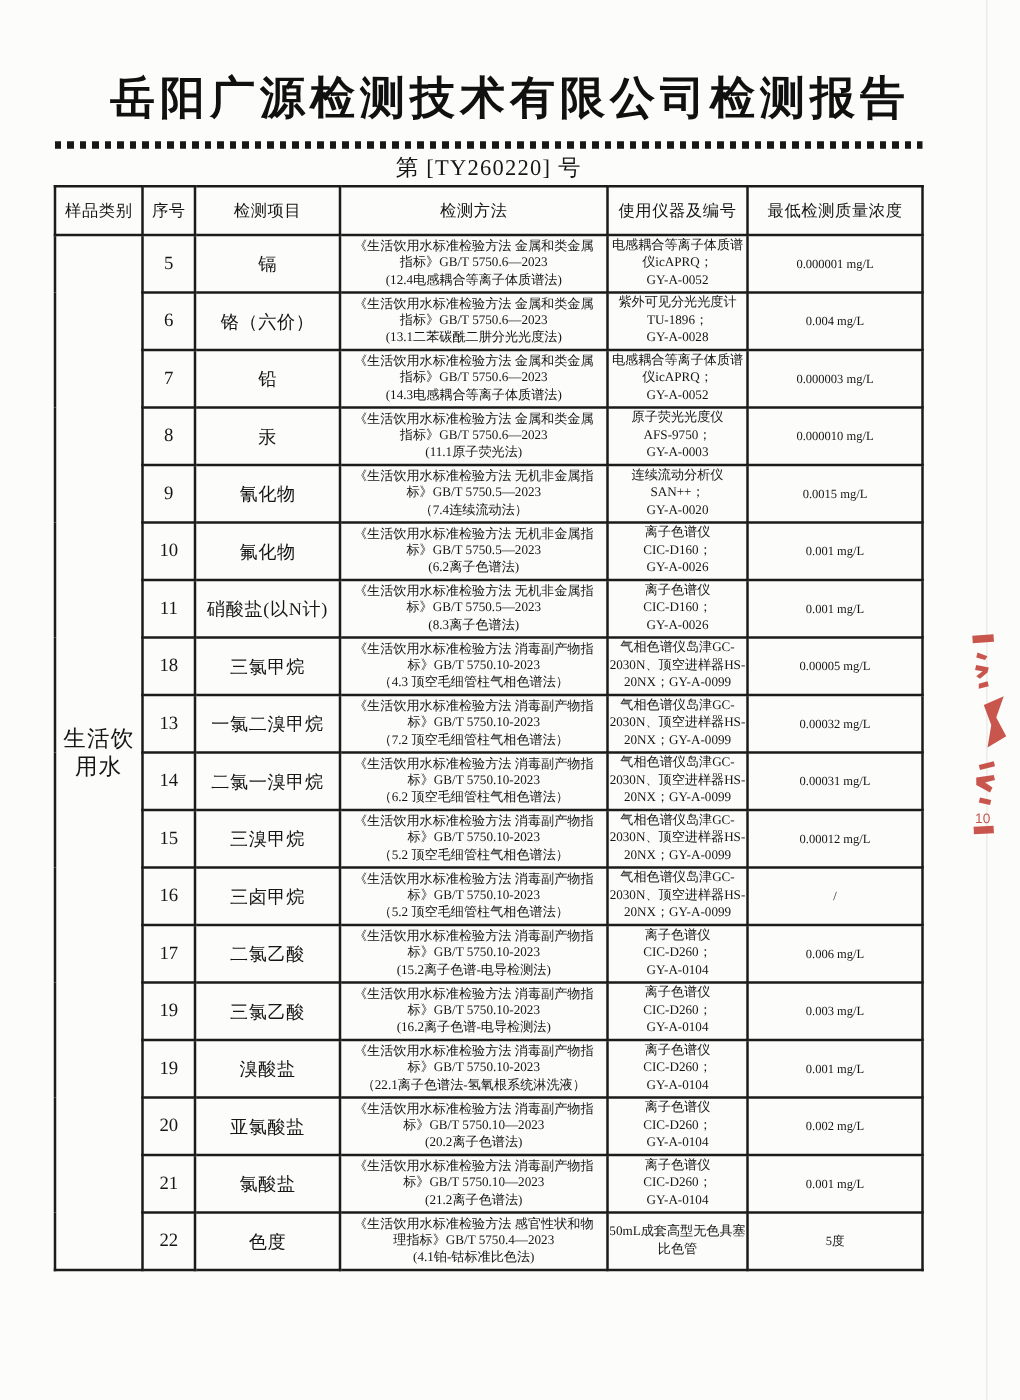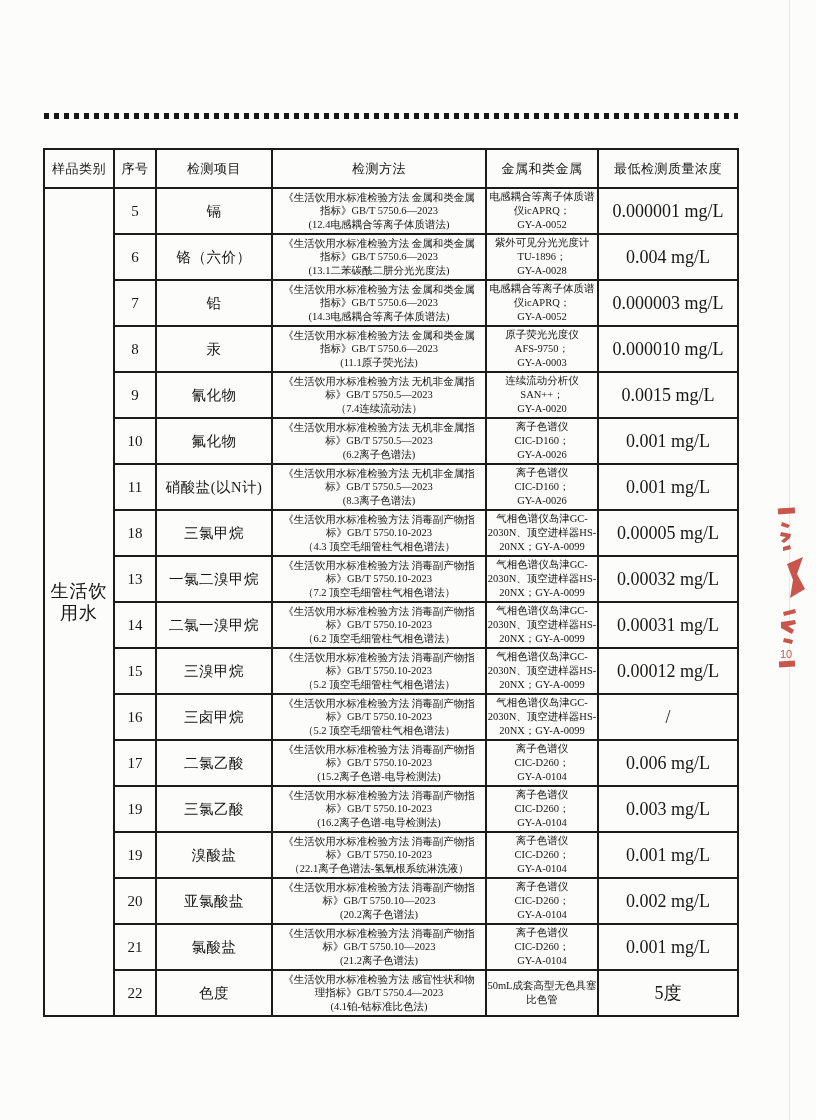--- a/index.html
+++ b/index.html
@@ -47,54 +47,56 @@
     height:37px;font-size:13px;font-weight:normal;
     letter-spacing:0.5px;
   }
   .report-table tbody td{height:44px;}
   .cat-cell{font-size:18px;letter-spacing:1px;line-height:22px;padding:0 3px;}
   .cell-no{font-size:15px;}
   .cell-item{font-size:14.5px;letter-spacing:0.5px;}
   .cell-method{font-size:10.5px;line-height:13.6px;padding:2px 2px;border-radius:12px;}
   .cell-instr{font-size:10.5px;line-height:14px;padding:2px 1px;}
   .cell-method .line,.cell-instr .line{white-space:nowrap;overflow:hidden;}
-  .cell-limit{font-size:18px;}
+  .cell-limit{font-size:10px;}
   .footer{
     position:absolute;top:1027px;left:44px;width:694px;
     text-align:center;font-size:13px;letter-spacing:1px;
   }
   .seal-fragment{position:absolute;left:766px;top:500px;opacity:0.85;}
 </style>
 </head>
 <body>
 
 <div class="page">
 
   <div class="page-edge-line"></div>
 
+  <div class="title">岳阳广源检测技术有限公司检测报告</div>
 
   <div class="dotted-line"></div>
 
+  <div class="report-no">第 [TY260220] 号</div>
 
   <table class="report-table">
     <colgroup>
       <col style="width:70px">
         <col style="width:42px">
         <col style="width:116px">
       <col style="width:214px">
         <col style="width:112px">
         <col style="width:140px">
     </colgroup>
     <thead>
       <tr>
         <th>样品类别</th>
         <th>序号</th>
         <th>检测项目</th>
         <th>检测方法</th>
-        <th>金属和类金属</th>
+        <th>使用仪器及编号</th>
         <th>最低检测质量浓度</th>
       </tr>
     </thead>
     <tbody id="table-body">
         <tr>
           <td class="cat-cell" rowspan="18">生活饮用水</td>
           <td class="cell-no">5</td>
           <td class="cell-item">镉</td>
           <td class="cell-method">
             <div class="line">《生活饮用水标准检验方法 金属和类金属</div>

